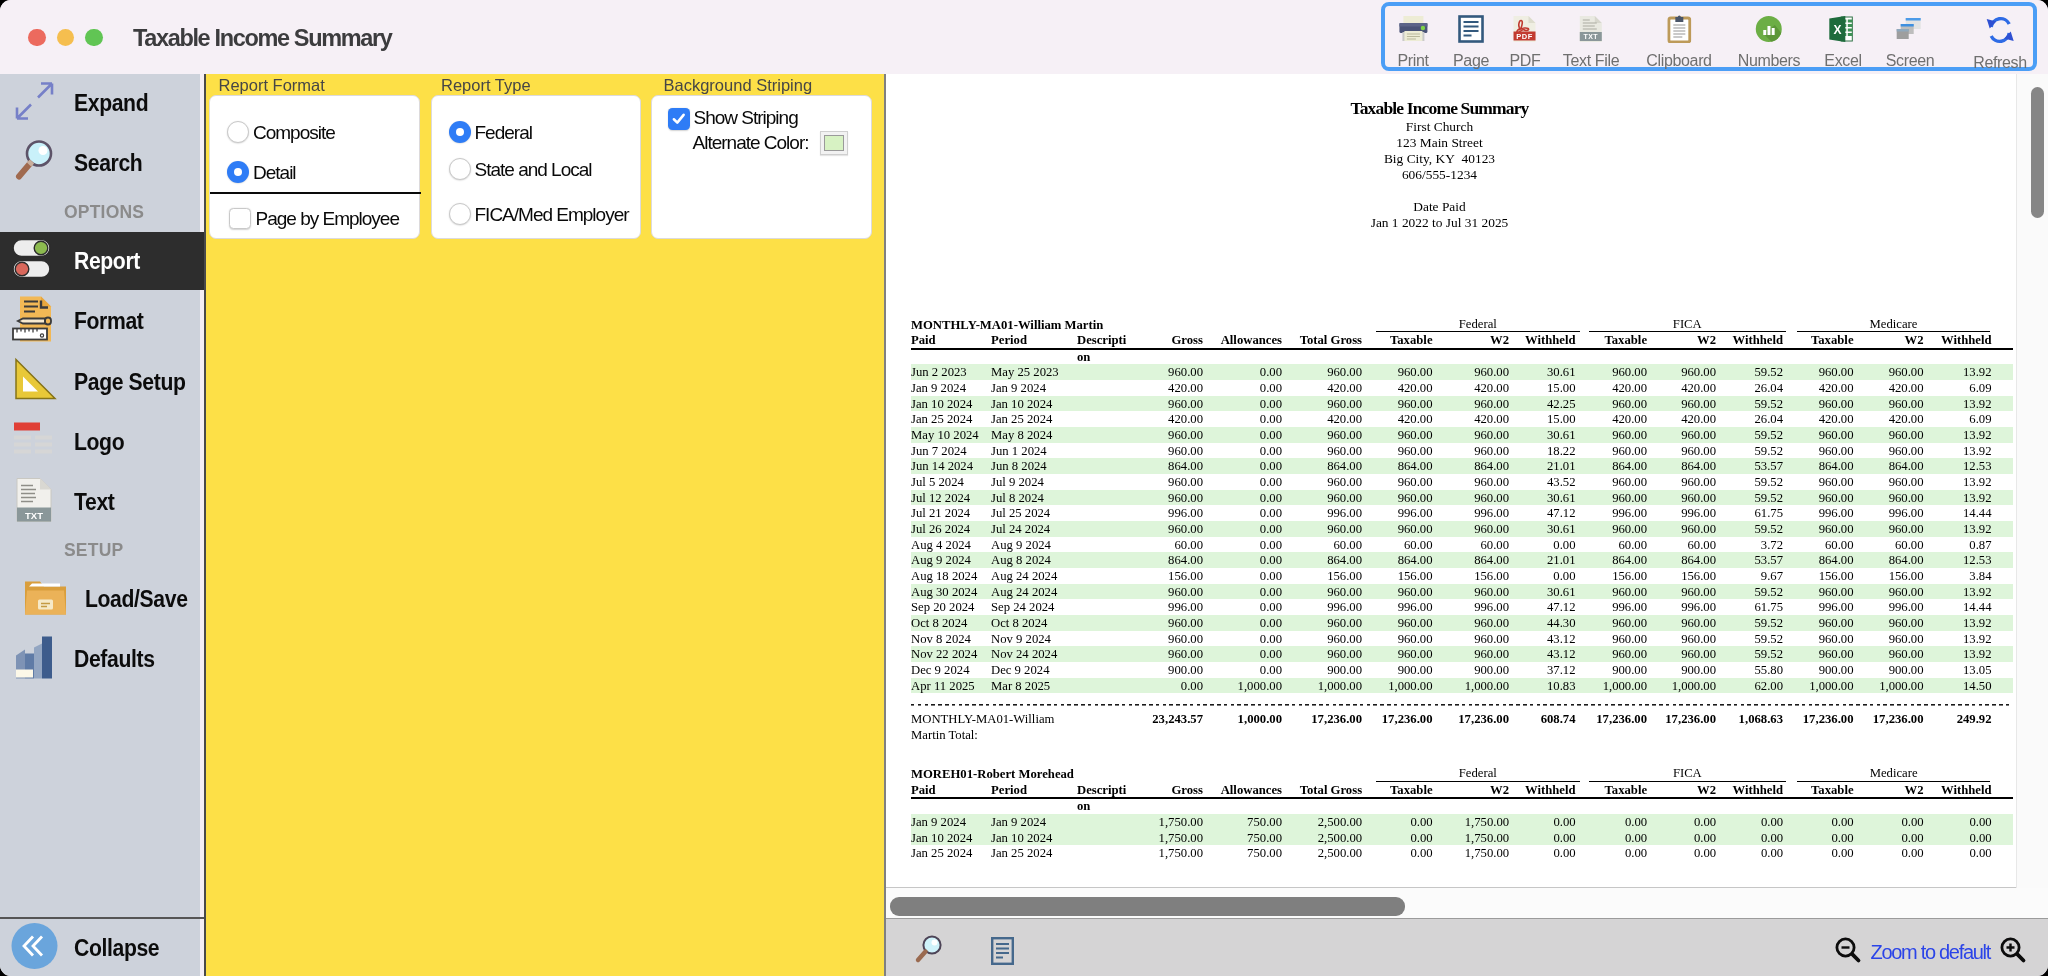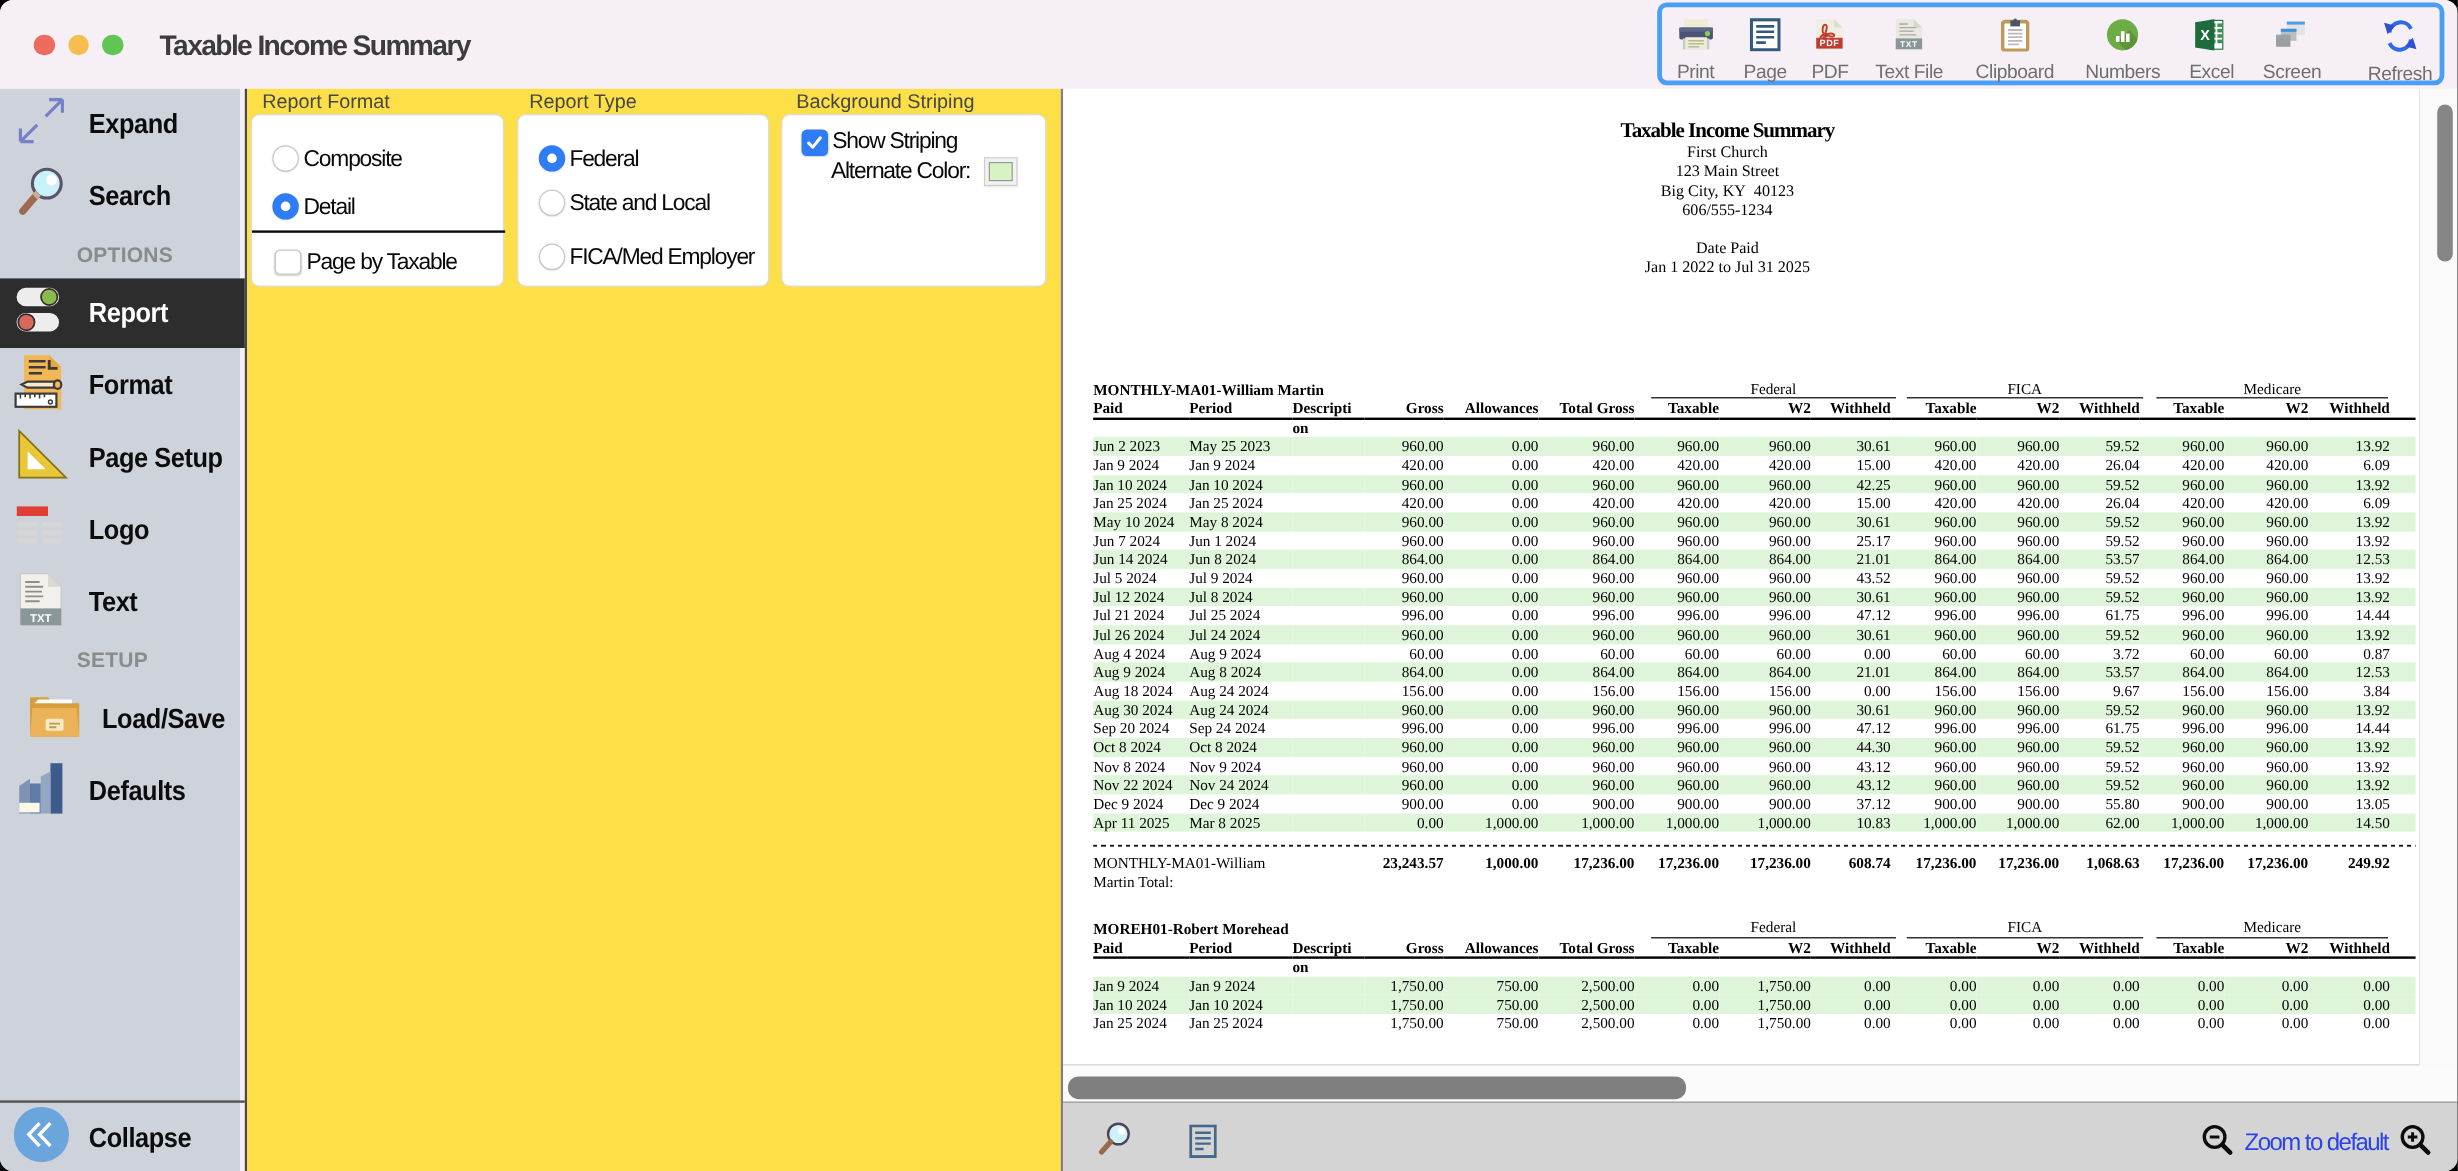--- a/index.html
+++ b/index.html
@@ -285,21 +285,21 @@
     <div class="gl" style="left:12.5px;">Report Format</div>
     <div class="gl" style="left:235px;">Report Type</div>
     <div class="gl" style="left:457.5px;">Background Striping</div>
     <div class="gbox" style="left:3px;width:211px;">
       <div class="radio" style="left:17px;top:25.5px;"></div>
       <div class="clab" style="left:43px;top:26px;">Composite</div>
       <div class="radio on" style="left:17px;top:65.5px;"></div>
       <div class="clab" style="left:43px;top:66px;">Detail</div>
       <div style="position:absolute;left:0px;top:96px;width:211px;height:2px;background:#0a0a0a;"></div>
       <div class="cb" style="left:19px;top:112px;"></div>
-      <div class="clab" style="left:45.5px;top:112.5px;">Page by Taxable</div>
+      <div class="clab" style="left:45.5px;top:112.5px;">Page by Employee</div>
     </div>
     <div class="gbox" style="left:224.5px;width:210.5px;">
       <div class="radio on" style="left:17.5px;top:25.5px;"></div>
       <div class="clab" style="left:43px;top:26px;">Federal</div>
       <div class="radio" style="left:17.5px;top:62.5px;"></div>
       <div class="clab" style="left:43px;top:63px;">State and Local</div>
       <div class="radio" style="left:17.5px;top:107.5px;"></div>
       <div class="clab" style="left:43px;top:108px;">FICA/Med Employer</div>
     </div>
     <div class="gbox" style="left:444.5px;width:221px;">
@@ -464,21 +464,21 @@
             </tr>
       <tr>
               <td>Jun 7 2024</td>
               <td>Jun 1 2024</td>
               <td></td>
               <td class="n">960.00</td>
               <td class="n">0.00</td>
               <td class="n">960.00</td>
               <td class="n">960.00</td>
               <td class="n">960.00</td>
-              <td class="n">25.17</td>
+              <td class="n">18.22</td>
               <td class="n">960.00</td>
               <td class="n">960.00</td>
               <td class="n">59.52</td>
               <td class="n">960.00</td>
               <td class="n">960.00</td>
               <td class="n">13.92</td>
             </tr>
       <tr class="g">
               <td>Jun 14 2024</td>
               <td>Jun 8 2024</td>

